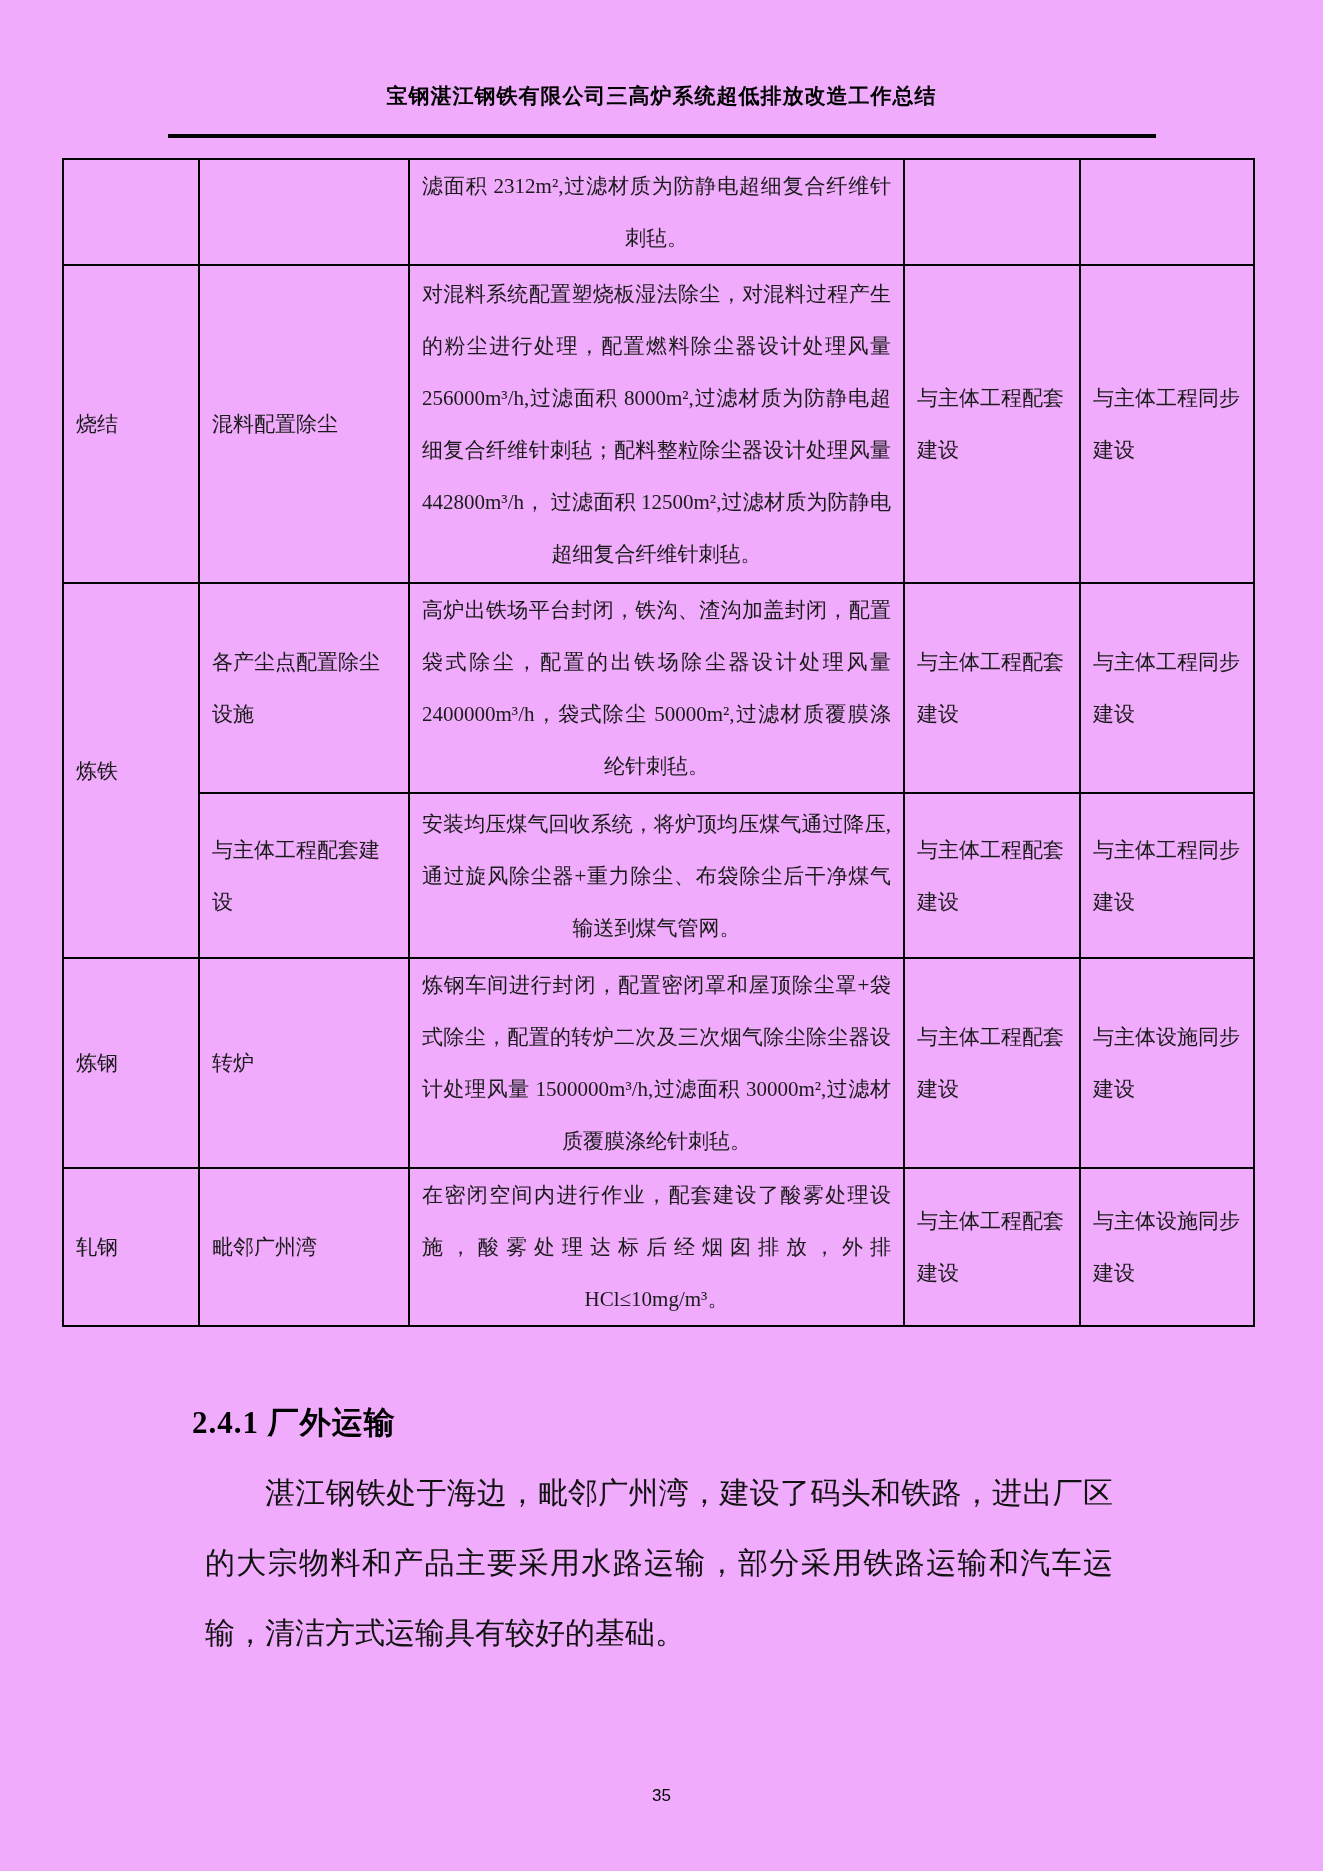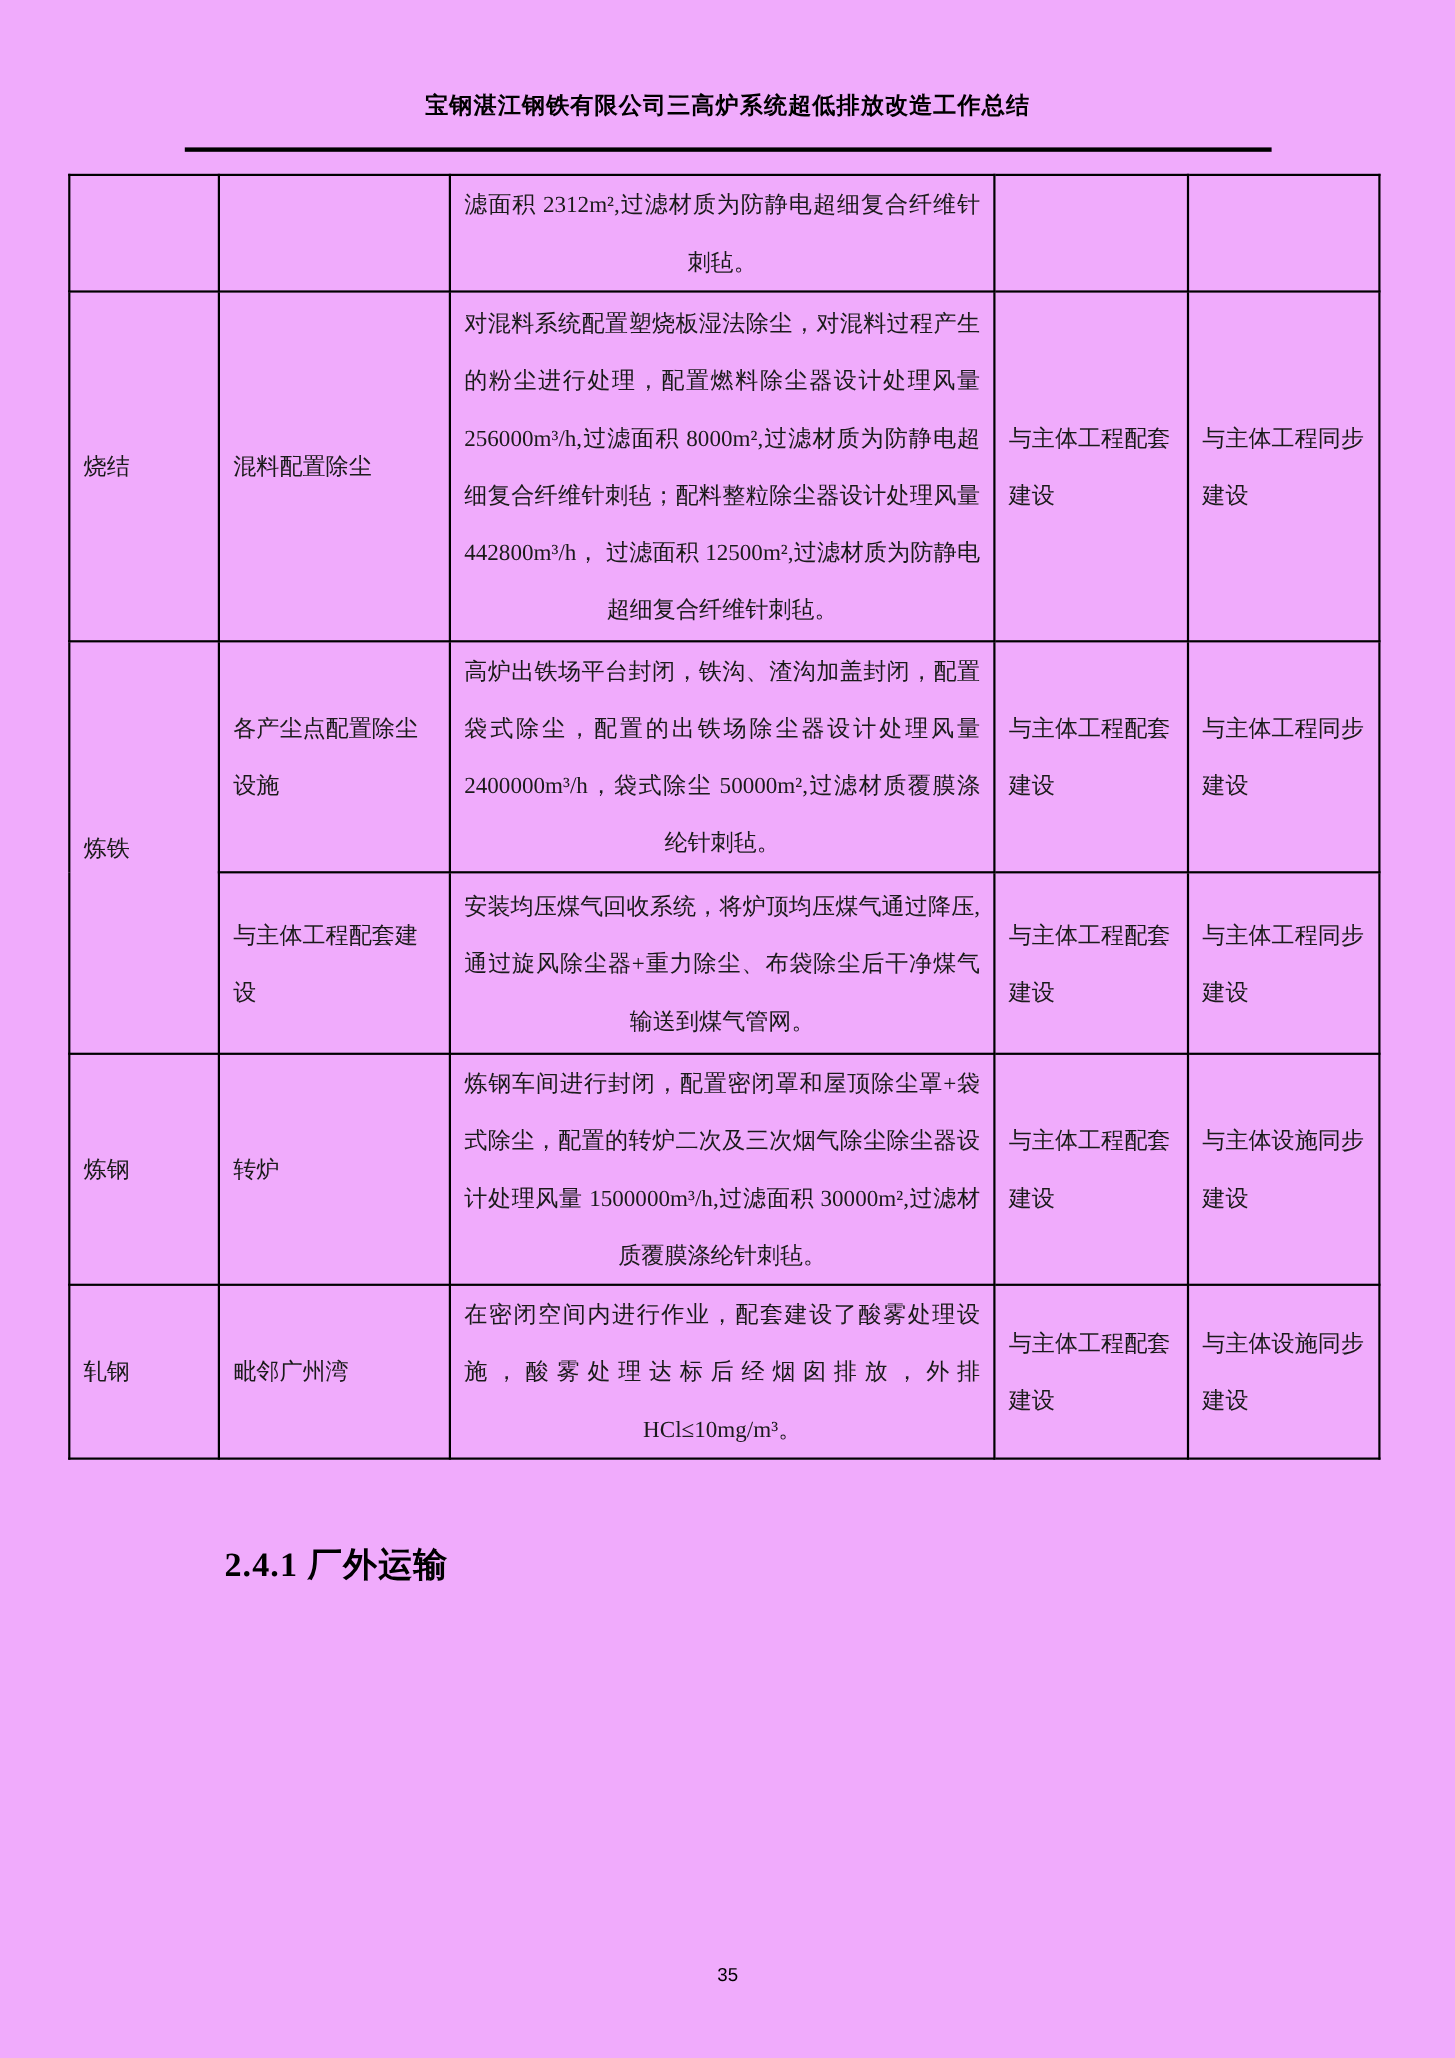--- a/index.html
+++ b/index.html
@@ -43,21 +43,21 @@
     text-align-last:center;
     padding:0 10px;
     border-radius:28px;
   }
   .h1{
     position:absolute;left:198px;top:1332px;
     font-size:31px;font-weight:bold;color:#000;
     letter-spacing:1px;white-space:nowrap;
   }
   .h2{
-    position:absolute;left:204px;top:1402px;
+    position:absolute;left:192px;top:1402px;
     font-size:31px;font-weight:bold;color:#000;
     letter-spacing:1px;white-space:nowrap;
   }
   .body-para{
     position:absolute;left:205px;top:1458px;width:908px;
     font-size:30px;line-height:70px;
     text-align:justify;text-indent:60px;
     color:#111;
   }
   .page-num{
@@ -122,16 +122,17 @@
         <td class="c-center">轧钢</td>
         <td class="c-center">毗邻广州湾</td>
         <td class="c-desc">在密闭空间内进行作业，配套建设了酸雾处理设施，酸雾处理达标后经烟囱排放，外排 HCl≤10mg/m³。</td>
         <td class="c-center">与主体工程配套建设</td>
         <td class="c-center">与主体设施同步建设</td>
       </tr>
     </tbody>
   </table>
 
   <div class="h2">2.4.1 厂外运输</div>
+  <div class="body-para">湛江钢铁处于海边，毗邻广州湾，建设了码头和铁路，进出厂区的大宗物料和产品主要采用水路运输，部分采用铁路运输和汽车运输，清洁方式运输具有较好的基础。</div>
 
   <div class="page-num">35</div>
 
 </div>
 
 </body></html>

